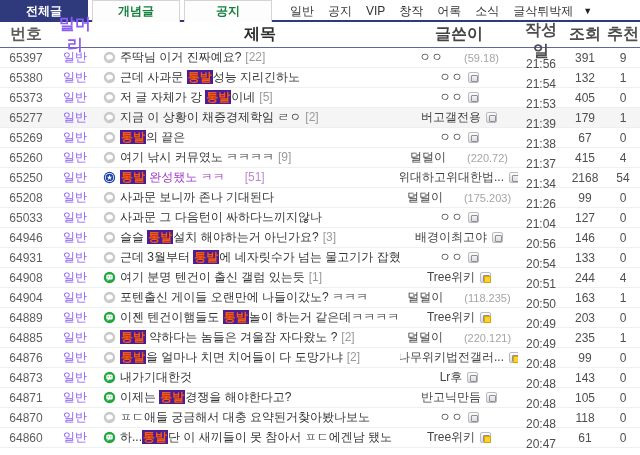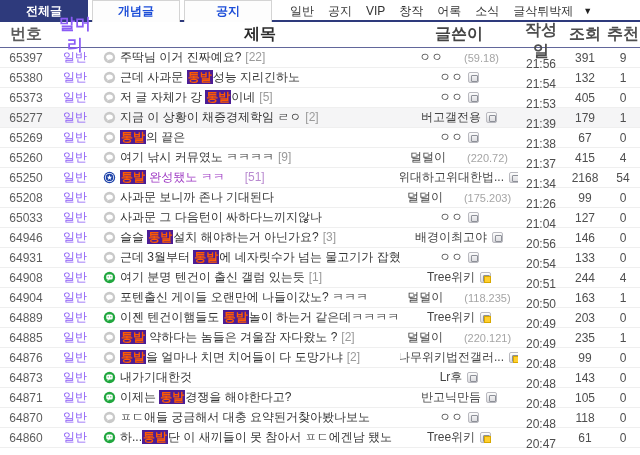--- a/index.html
+++ b/index.html
@@ -4,21 +4,21 @@
 <style>
   * { box-sizing: border-box; margin: 0; padding: 0; }
   html,body { width:640px; height:455px; overflow:hidden; background:#fff;
     font-family:"Liberation Sans","DejaVu Sans",sans-serif; font-size:12px; color:#333; }
 
   
   .tabbar { display:flex; align-items:flex-start; height:22px; border-bottom:2px solid #2e3a7c; }
   .tabs { display:flex; gap:4px; }
   .tab { width:88px; height:22px; display:flex; align-items:center; justify-content:center;
     font-weight:bold; font-size:12px; background:#fdfdfd; border:1px solid #d4d4d4; border-bottom:none;
-    color:#1d4ed8; cursor:pointer; }
+    color:#15803d; cursor:pointer; }
   .tab.active { background:#2e3a7c; border-color:#2e3a7c; color:#fff; }
   .menu { display:flex; align-items:center; gap:14px; margin-left:18px; height:22px; }
   .menu-item { color:#333; font-size:12px; cursor:pointer; white-space:nowrap; }
   .menu-caret { font-size:9px; color:#222; cursor:pointer; margin-left:-4px; }
 
   
   .thead { display:flex; align-items:center; height:26px; border-bottom:1px solid #62679b;
     font-weight:bold; color:#2a2a2a; font-size:16px; }
   .rows {}
   .row { display:flex; align-items:center; height:20px; border-bottom:1px solid #efefef;

